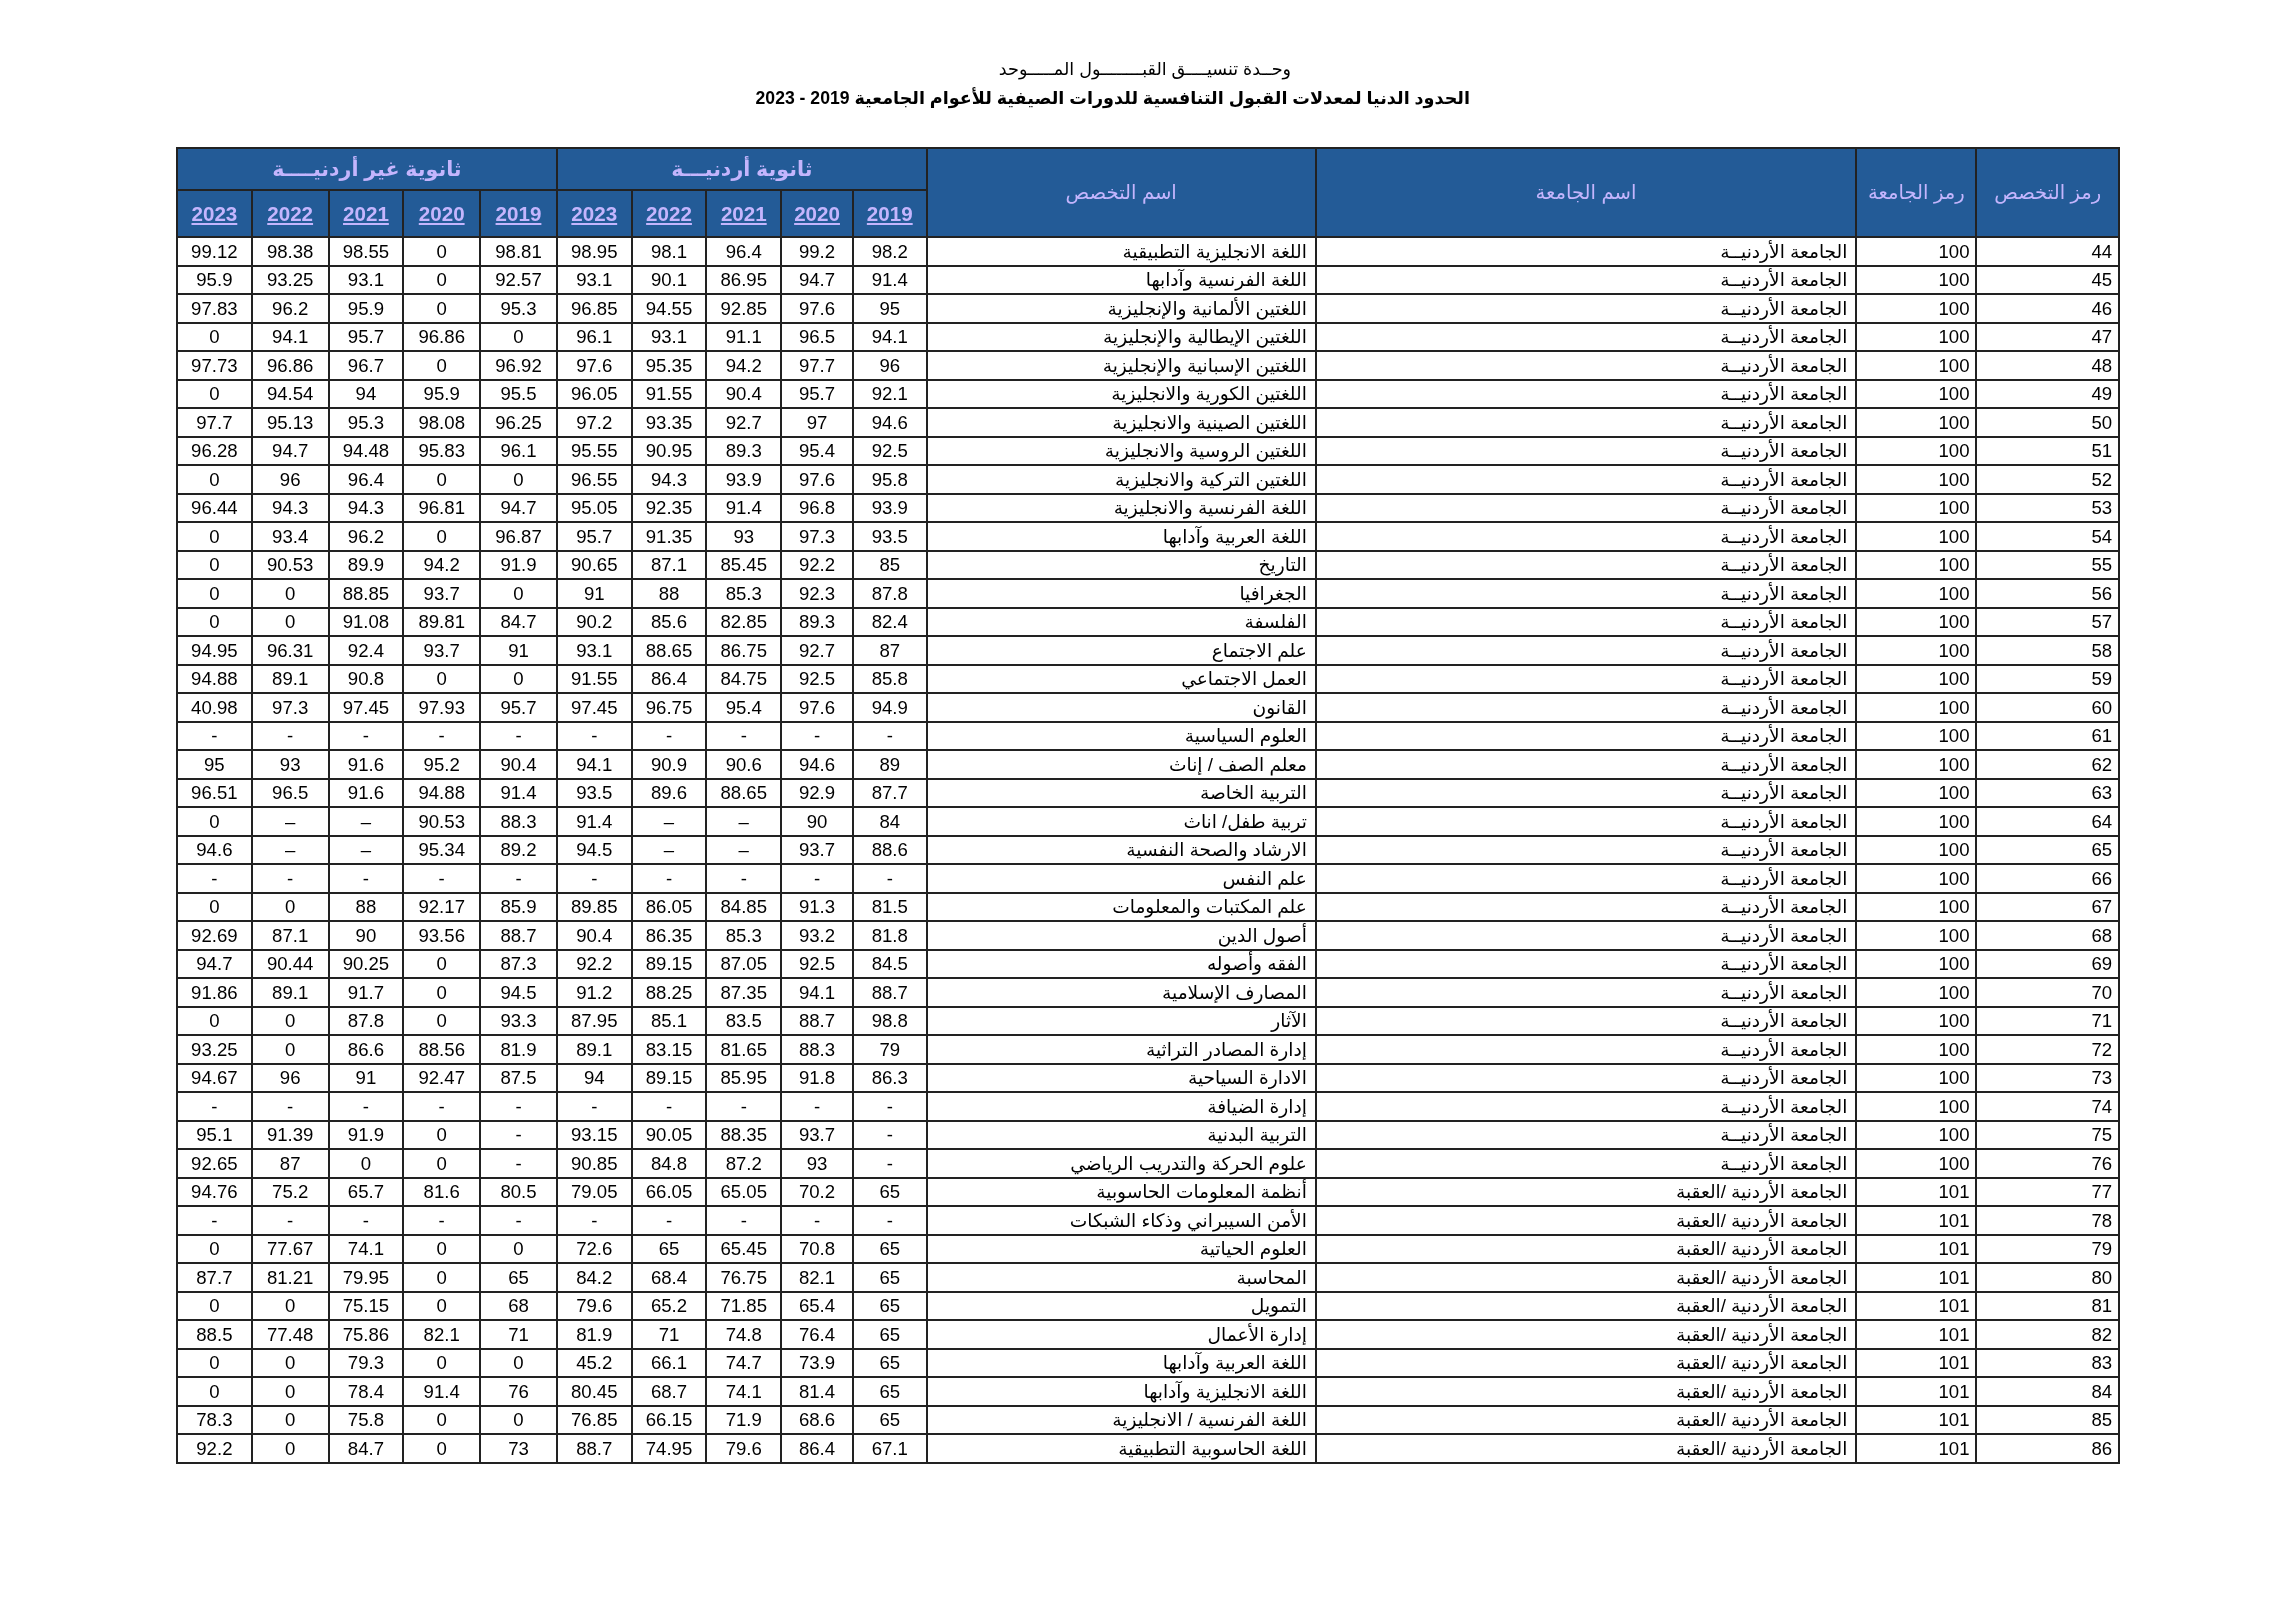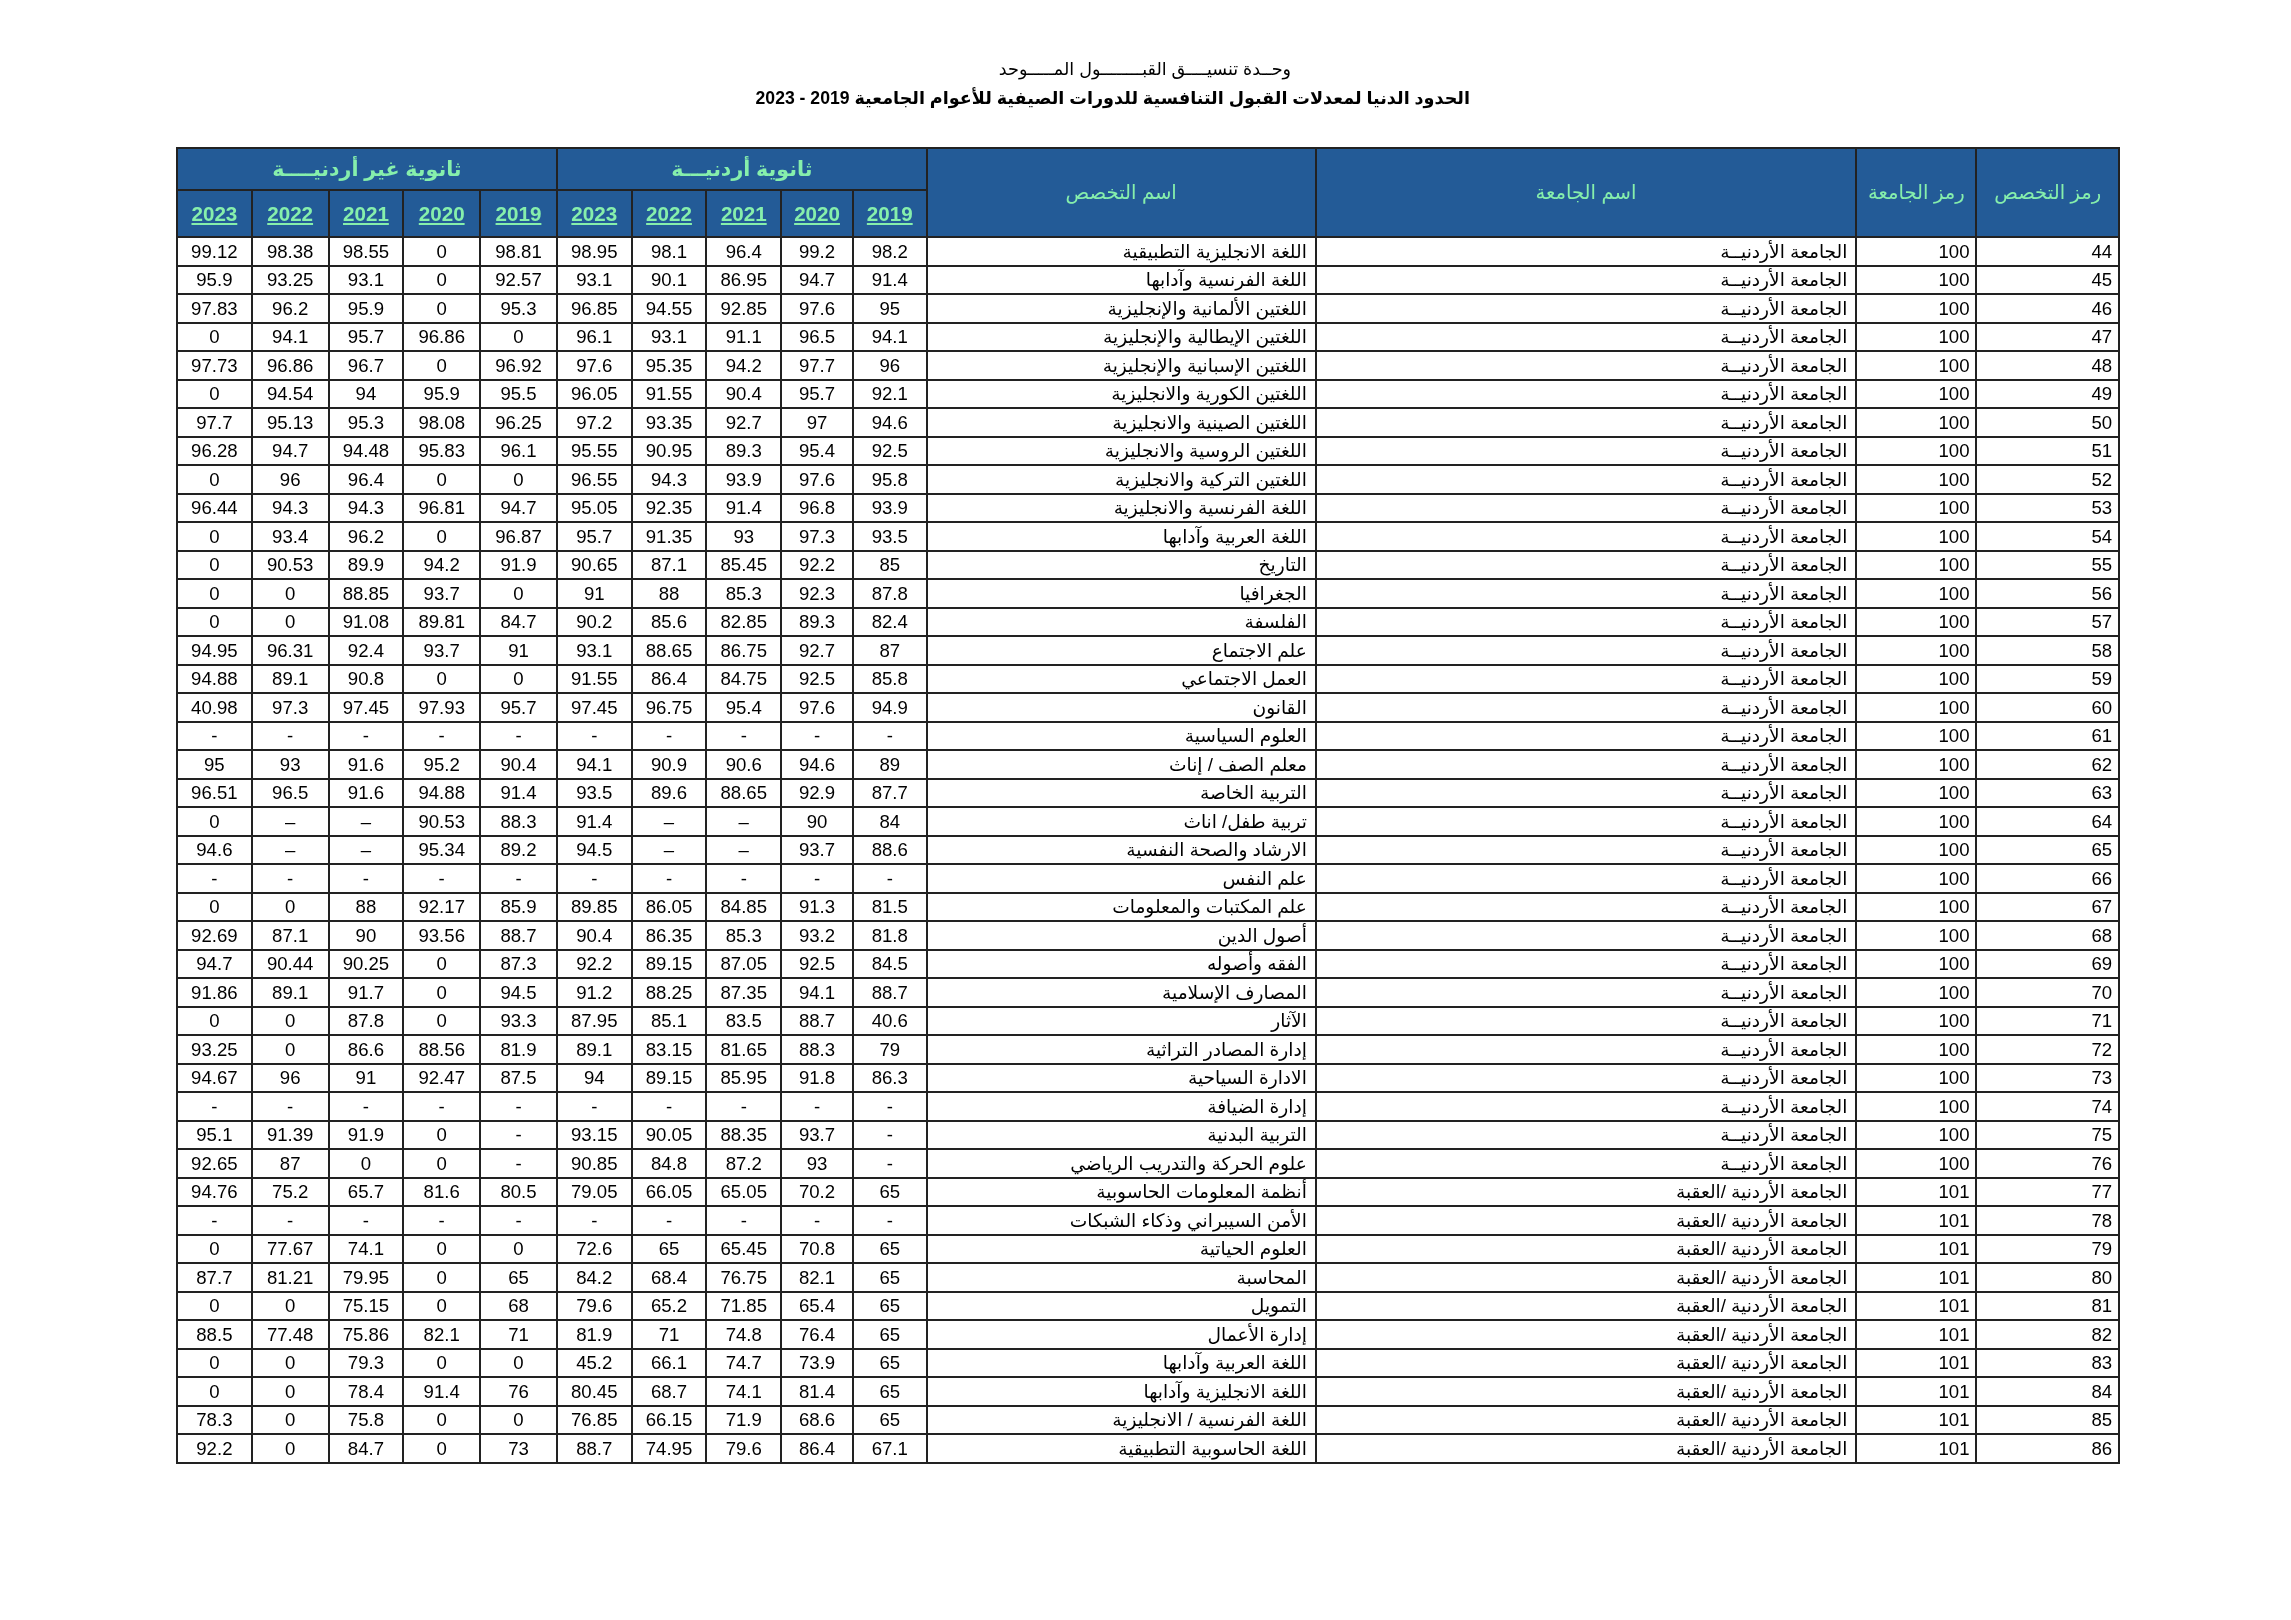--- a/index.html
+++ b/index.html
@@ -1,21 +1,21 @@
 <!DOCTYPE html>
 <html><head>
 <meta charset="utf-8">
 <style>
   html, body { margin: 0; padding: 0; background: #ffffff; }
   body { width: 2292px; height: 1620px; position: relative; overflow: hidden; font-family: "Liberation Sans", "DejaVu Sans", sans-serif; color: #000; }
   .title1 { position: absolute; left: 988px; width: 314px; top: 59px; text-align: center; font-weight: normal; font-size: 17.6px; direction: rtl; }
   .title2 { position: absolute; left: 843px; width: 627px; top: 88px; text-align: right; font-weight: bold; font-size: 17.6px; direction: rtl; white-space: nowrap; }
   table.grid { position: absolute; left: 176px; top: 147px; border-collapse: collapse; table-layout: fixed; width: 1944px; }
   table.grid td, table.grid th { border: 2px solid #222; padding: 0; overflow: hidden; white-space: nowrap; }
-  table.grid th { background: #235b97; color: #86efac; font-weight: bold; font-size: 20.6px; text-align: center; }
+  table.grid th { background: #235b97; color: #c4b5fd; font-weight: bold; font-size: 20.6px; text-align: center; }
   tr.h1 th { height: 40px; }
   tr.h2 th { height: 45px; text-decoration: underline; }
   tr.h1 th.tall { font-size: 19.6px; font-weight: normal; margin-top: 28px; }
   table.grid td { height: 26.5px; font-size: 18.6px; line-height: 25.5px; }
   td.num { text-align: center; }
   td.ar { text-align: right; direction: rtl; padding-right: 7.8px !important; font-size: 16.7px; }
   td.code { text-align: right; padding-right: 5.9px !important; }
 </style>
 </head>
 <body>
@@ -498,21 +498,21 @@
       <tr>
         <td class="num">0</td>
         <td class="num">0</td>
         <td class="num">87.8</td>
         <td class="num">0</td>
         <td class="num">93.3</td>
         <td class="num">87.95</td>
         <td class="num">85.1</td>
         <td class="num">83.5</td>
         <td class="num">88.7</td>
-        <td class="num">40.6</td>
+        <td class="num">98.8</td>
         <td class="ar">الآثار</td>
         <td class="ar">الجامعة الأردنيــة</td>
         <td class="code">100</td>
         <td class="code">71</td>
       </tr>
       <tr>
         <td class="num">93.25</td>
         <td class="num">0</td>
         <td class="num">86.6</td>
         <td class="num">88.56</td>

